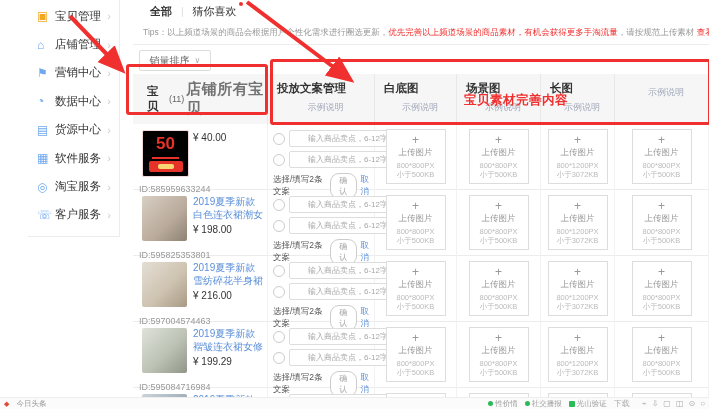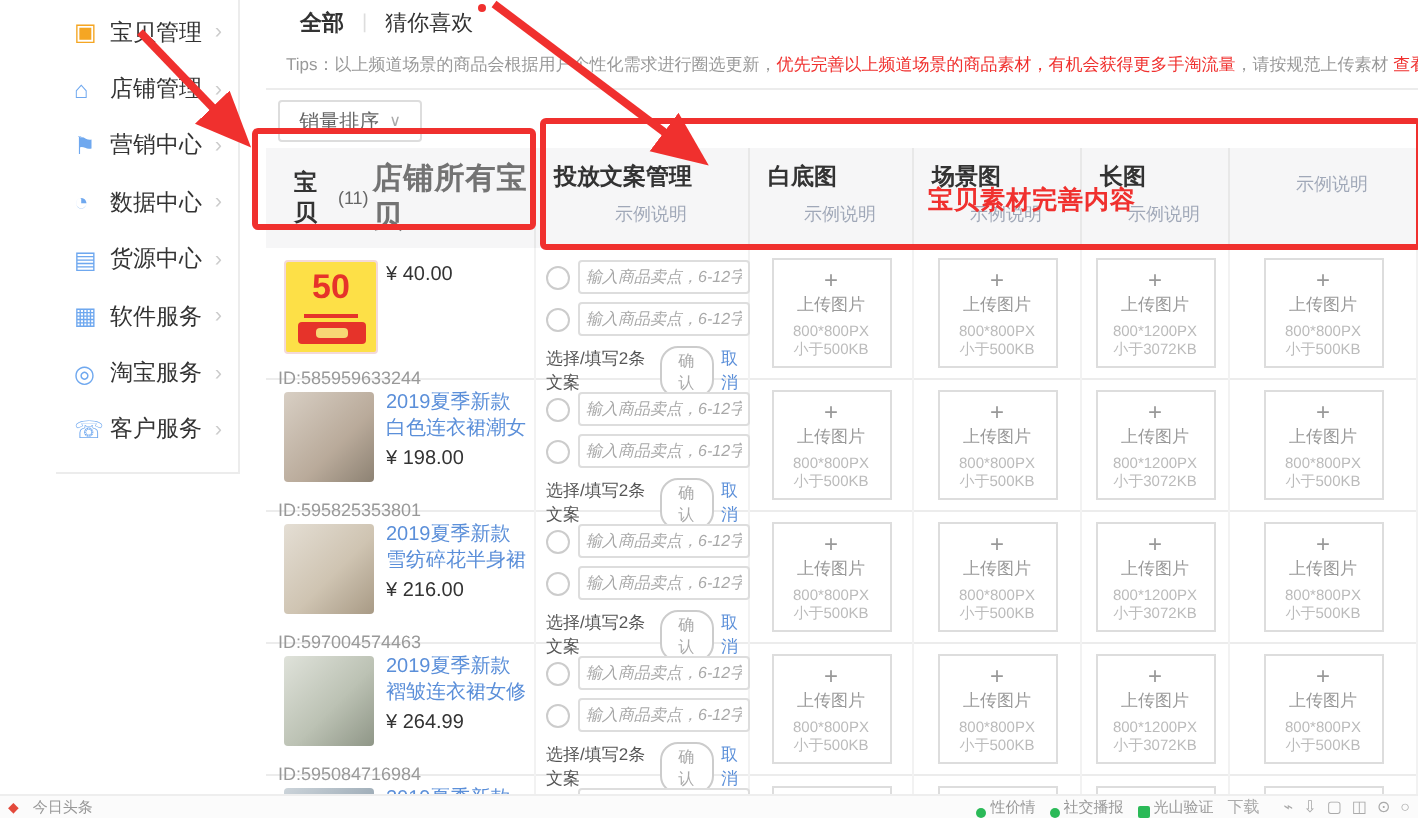--- a/index.html
+++ b/index.html
@@ -36,37 +36,37 @@
   .th{border-right:1px solid #e8e8e8;box-sizing:border-box;padding:7px 0 0 9px;}
   .th-title{font-size:11.5px;font-weight:bold;color:#333;}
   .th-sub{font-size:9px;color:#a0a8b8;margin-top:5px;cursor:pointer;text-align:center;}
   .th-product{display:flex;align-items:center;padding-top:0;padding-left:14px;}
   .th-count{font-size:9px;color:#666;margin:0 2px 0 2px;}
   .red-note{color:#737373;font-size:15px;font-weight:bold;letter-spacing:.5px;}
   .trow{height:65px;border-bottom:1px solid #ececec;}
   .td{border-right:1px solid #f2f2f2;box-sizing:border-box;position:relative;}
   
   .p-img{position:absolute;left:9px;top:6px;width:45px;height:45px;background:#eee;overflow:hidden;border-radius:2px;}
-  .p-img.coupon{background:#fde047;border:1px solid #f3d9d9;display:flex;flex-direction:column;align-items:center;}
+  .p-img.coupon{background:#000000;border:1px solid #f3d9d9;display:flex;flex-direction:column;align-items:center;}
   .coupon-num{font-size:17px;font-weight:bold;color:#e6332a;line-height:26px;border-bottom:2px solid #e6332a;padding:0 4px;}
   .coupon-band{margin-top:2px;width:34px;height:11px;background:#e6332a;border-radius:2px;position:relative;}
   .coupon-band::after{content:"";position:absolute;left:9px;top:3px;width:16px;height:5px;background:#f7d774;border-radius:2px;}
   .p-img.photo1{background:linear-gradient(135deg,#d8cfc4,#b9aa9a 60%,#8d8273);}
   .p-img.photo2{background:linear-gradient(135deg,#e4ded4,#cfc4b2 55%,#a89a85);}
   .p-img.photo3{background:linear-gradient(135deg,#dfe2da,#bcc2b4 55%,#8f9687);}
   .p-img.photo4{background:linear-gradient(135deg,#ccd4da,#9fadb8 55%,#6b7a86);}
   .p-text{position:absolute;left:60px;top:5px;width:70px;}
   .p-title{font-size:10px;line-height:13px;color:#5b8fd9;max-height:26px;overflow:hidden;word-break:break-all;cursor:pointer;}
   .p-price{font-size:10px;color:#333;margin-top:3px;}
   .p-id{position:absolute;left:6px;bottom:5px;font-size:9px;color:#999;}
   
   .td-copy{padding:6px 0 0 5px;}
   .copy-line{display:flex;align-items:center;gap:4px;margin-bottom:4px;}
   .cbox{width:10px;height:10px;border:1px solid #ccc;border-radius:50%;background:#fff;flex:none;cursor:pointer;}
-  .copy-input{width:78px;height:13px;border:1px solid #ddd;border-radius:2px;font-size:8px;padding:1px 3px;color:#666;font-family:inherit;font-style:italic;}
+  .copy-input{width:78px;height:13px;border:1px solid #ddd;border-radius:2px;font-size:8px;padding:1px 18px;color:#666;font-family:inherit;}
   .copy-input::placeholder{color:#a8a8a8;}
   .copy-note{display:flex;align-items:center;gap:4px;margin-top:5px;}
   .note-txt{font-size:8.5px;color:#555;}
   .btn-pill{border:1px solid #ccc;border-radius:9px;background:#fff;color:#aaa;font-size:8px;padding:1px 6px;cursor:pointer;font-family:inherit;}
   .lnk-cancel{font-size:8.5px;color:#5b8fd9;cursor:pointer;}
   
   .upbox{width:58px;height:53px;border:1px solid #ddd;background:#fff;margin:5px auto 0;
     display:flex;flex-direction:column;align-items:center;justify-content:center;cursor:pointer;}
   .up-plus{font-size:12px;color:#999;line-height:11px;}
   .up-label{font-size:8.5px;color:#999;margin:1px 0 2px;}
@@ -75,21 +75,21 @@
   .anno-box{position:absolute;border:3px solid #f0302e;border-radius:3px;z-index:40;pointer-events:none;}
   #anno-box-1{left:126px;top:64px;width:136px;height:45px;}
   #anno-box-2{left:270px;top:59px;width:435px;height:60px;}
   .anno-text-2{position:absolute;left:464px;top:92px;z-index:41;color:#f0302e;font-size:12.5px;font-weight:bold;letter-spacing:.5px;pointer-events:none;}
   .anno-svg{position:absolute;left:0;top:0;z-index:42;pointer-events:none;}
   
   .taskbar{position:absolute;left:0;bottom:0;width:709px;height:12px;background:#fbfbfb;border-top:1px solid #eee;
     display:flex;align-items:center;justify-content:space-between;font-size:7.5px;color:#999;padding:0 4px;box-sizing:border-box;}
   .tb-left,.tb-right{display:flex;align-items:center;gap:7px;white-space:nowrap;}
   .tb-reddot{color:#e3493b;font-size:7px;}
-  .tb-green{display:flex;align-items:flex-end;gap:2px;cursor:pointer;}
+  .tb-green{display:flex;align-items:center;gap:2px;cursor:pointer;}
   .gdot{width:5px;height:5px;border-radius:50%;background:#2bba58;}
   .gsq{width:6px;height:6px;border-radius:1px;background:#2bba58;}
   .tray{color:#aaa;font-size:8px;cursor:pointer;}
 </style>
 </head>
 <body>
 
 <aside class="sidebar" id="sidebar">
     <div class="sb-item">
     <span class="sb-icon orange">▣</span>
@@ -350,21 +350,21 @@
         <span class="up-spec">800*800PX</span>
         <span class="up-spec">小于500KB</span>
       </div>
     </div>
   </div>
       <div class="grid trow">
     <div class="td">
       <div class="p-img photo3"></div>
       <div class="p-text">
         <div class="p-title">2019夏季新款褶皱连衣裙女修身显瘦小众风格</div>
-        <div class="p-price">¥ 264.99</div>
+        <div class="p-price">¥ 199.29</div>
       </div>
       <div class="p-id">ID:595084716984</div>
     </div>
     <div class="td td-copy">
       <div class="copy-line">
         <span class="cbox"></span>
         <input class="copy-input" placeholder="输入商品卖点，6-12字" style="">
       </div>
       <div class="copy-line">
         <span class="cbox"></span>

